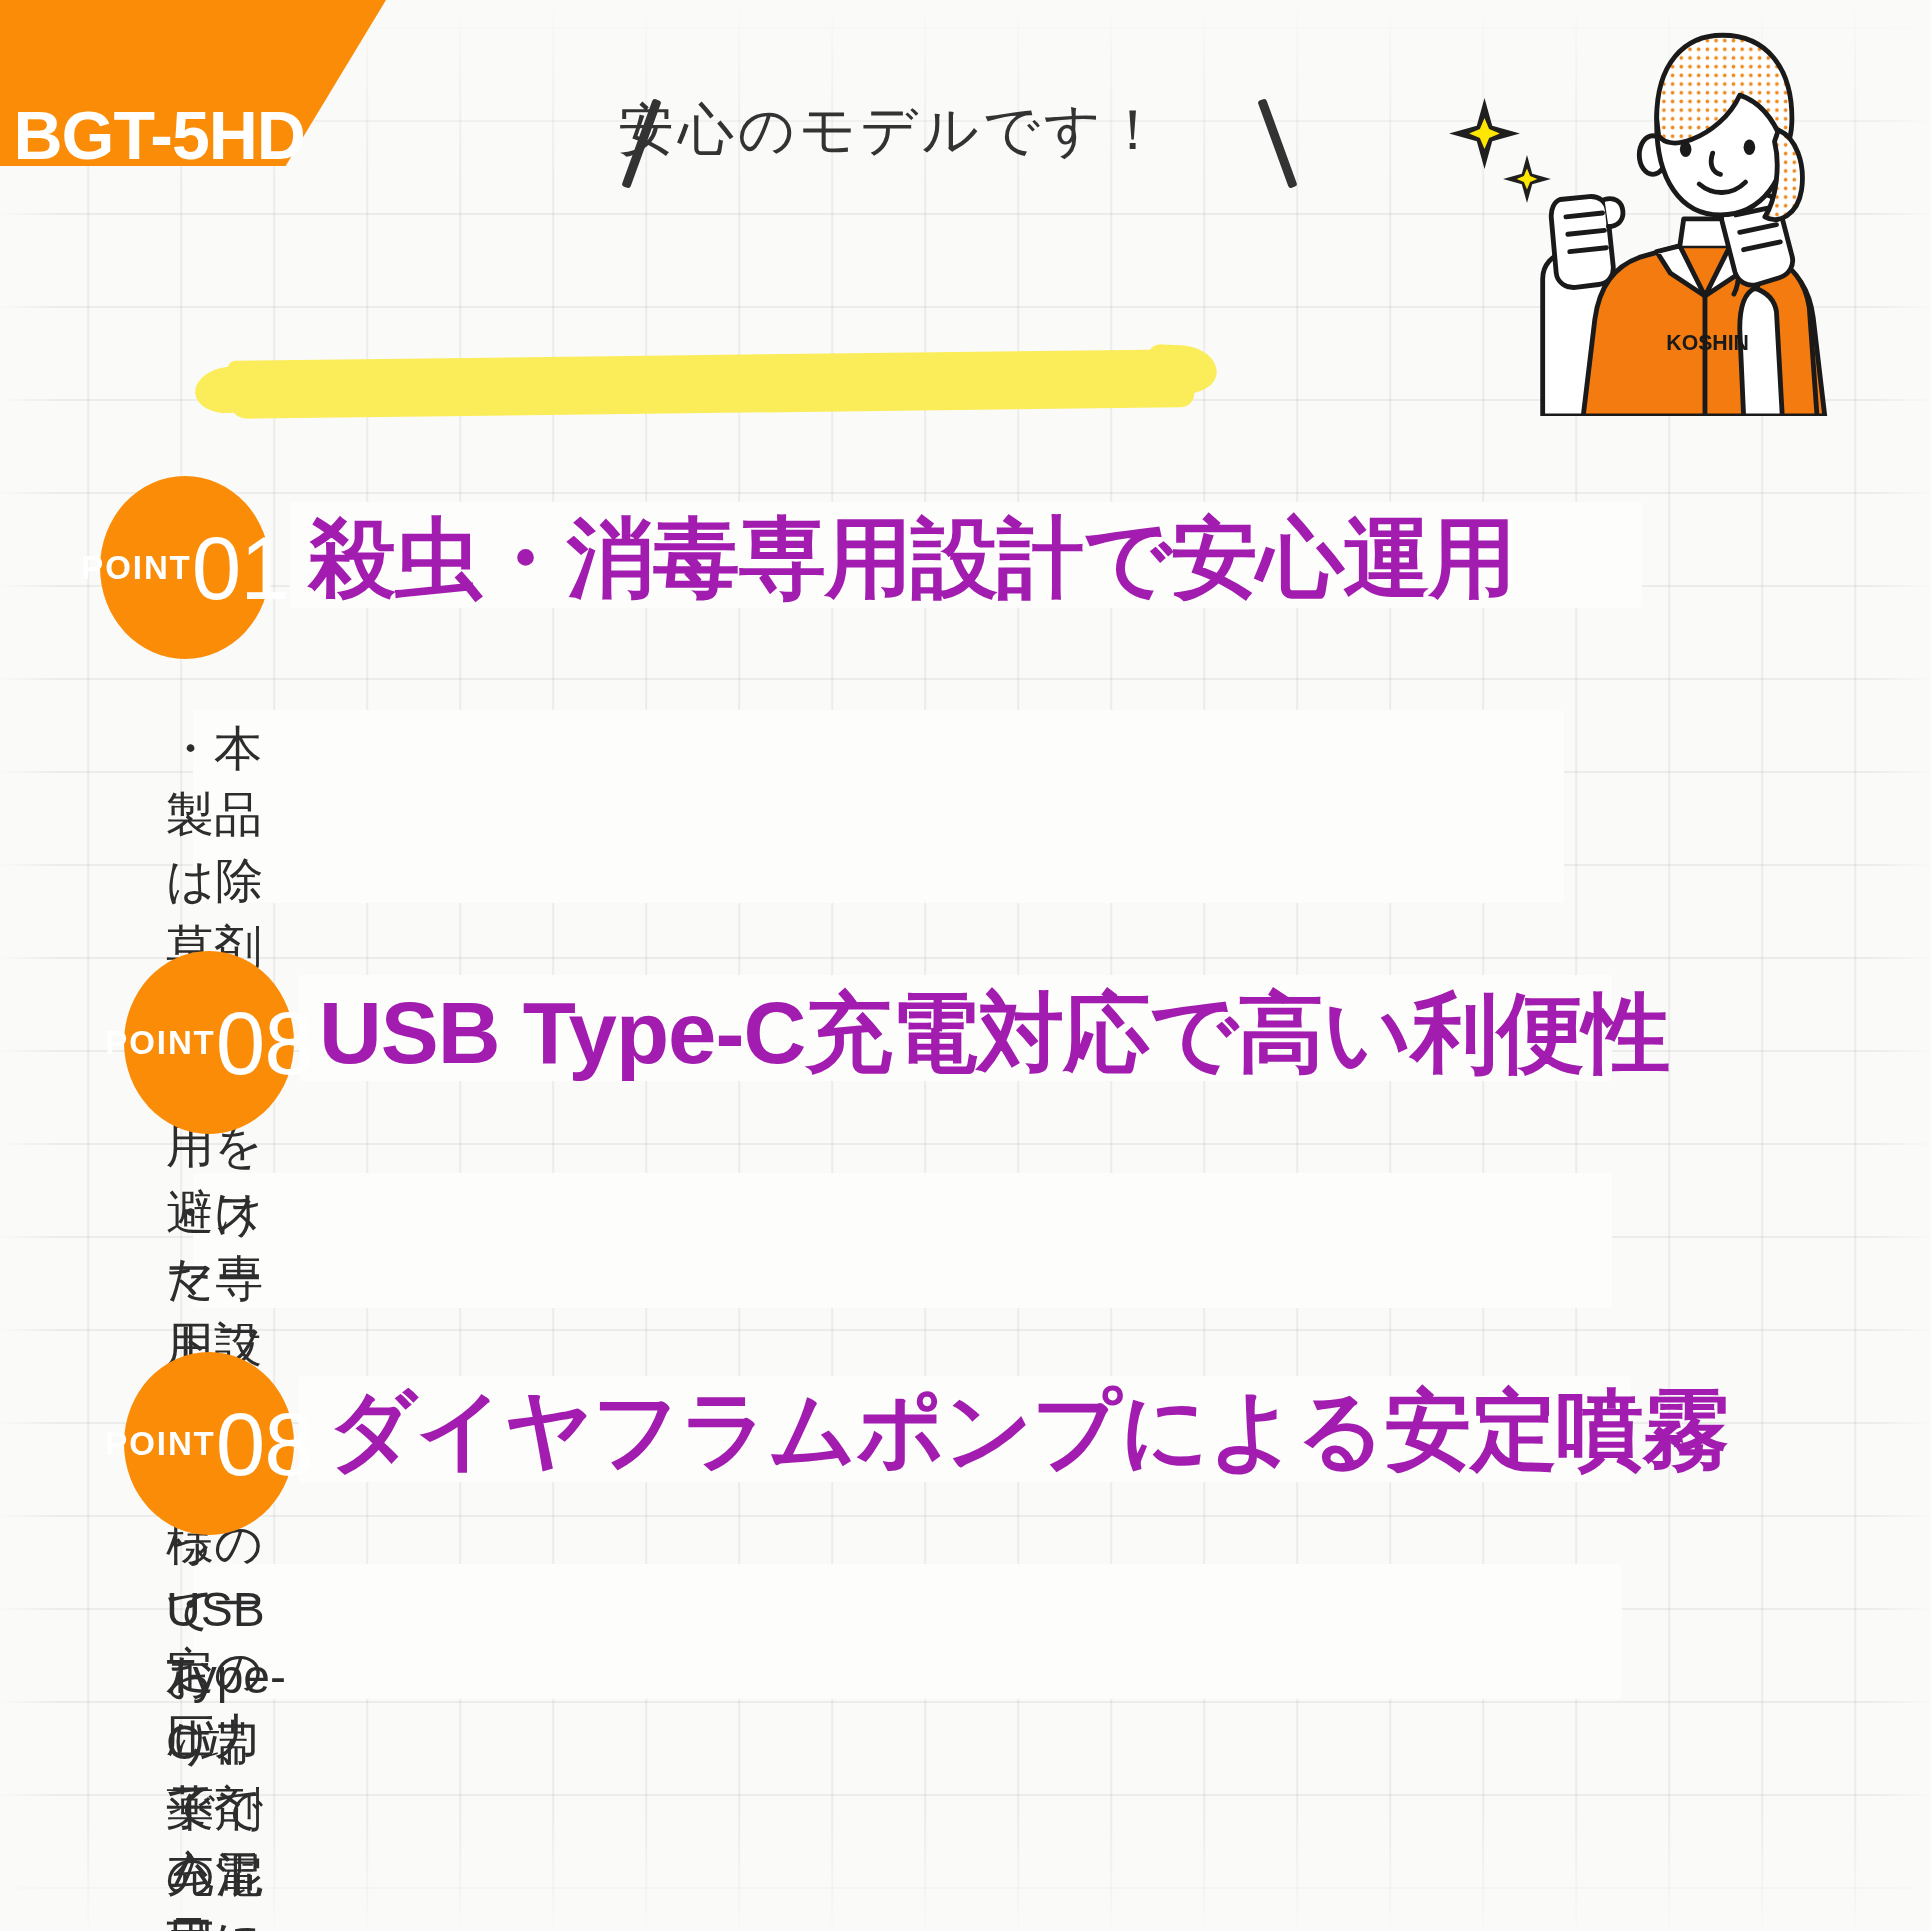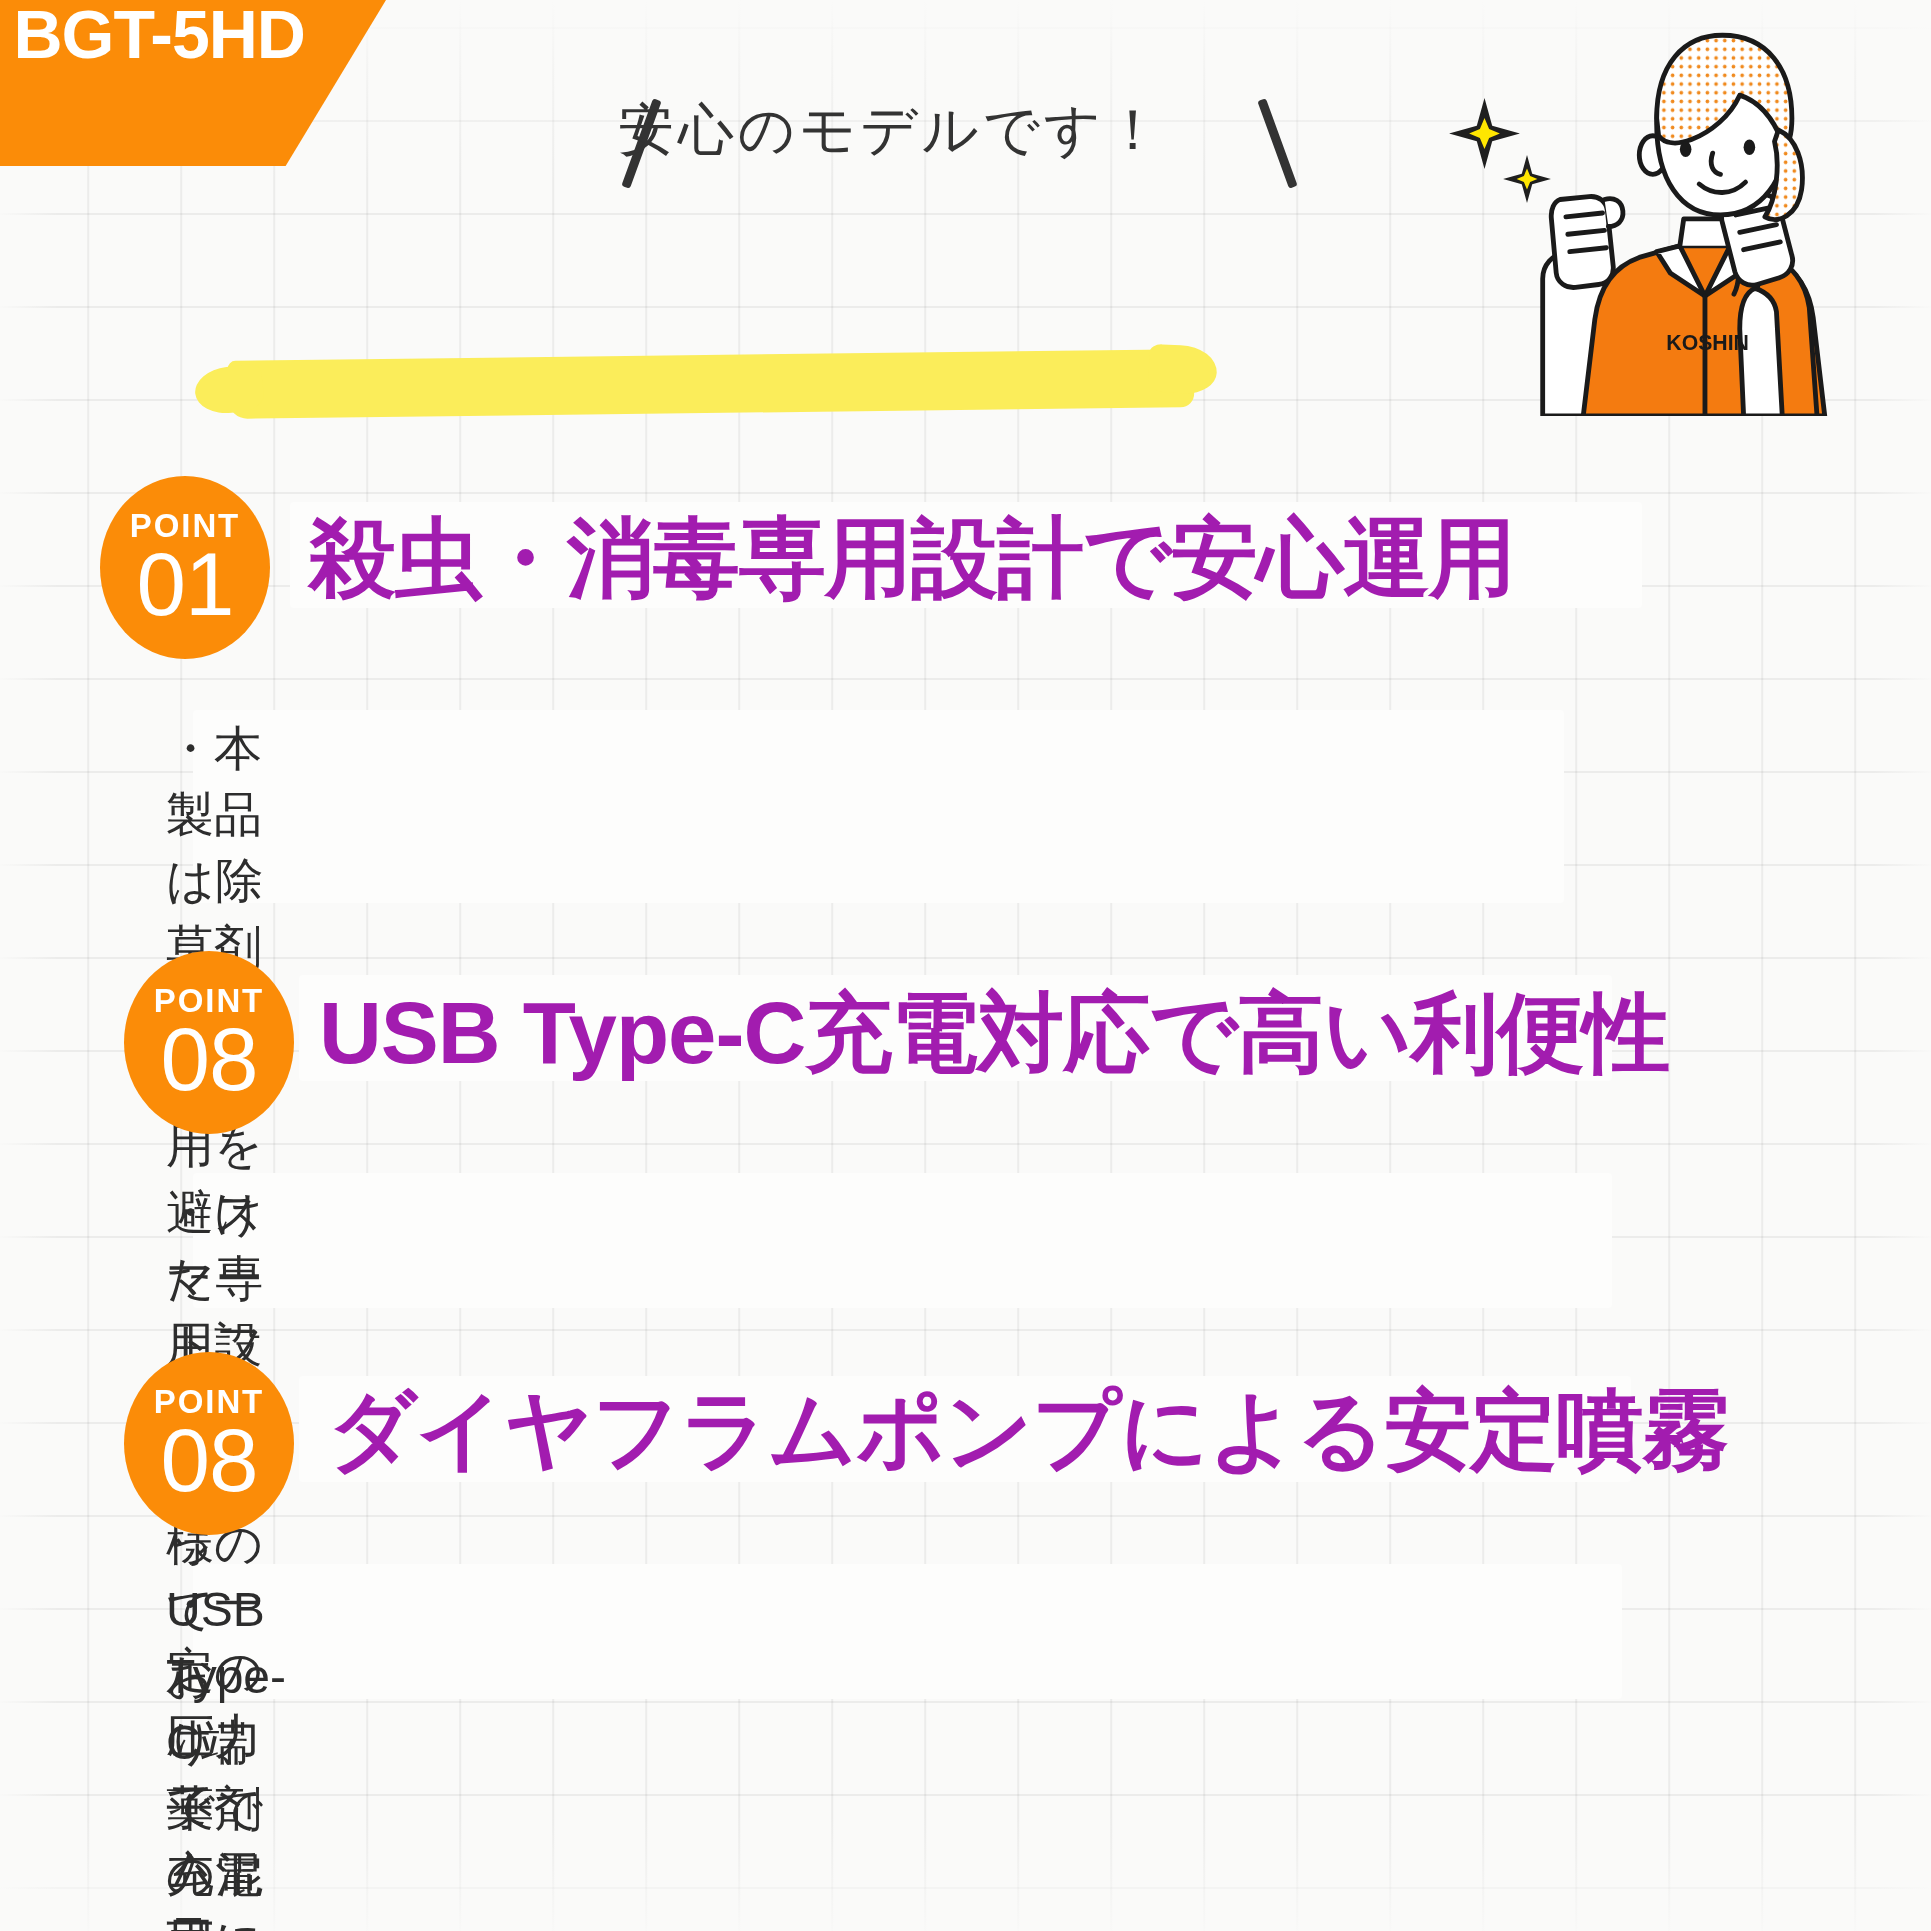--- a/index.html
+++ b/index.html
@@ -35,21 +35,21 @@
   
   .tag{
     position:absolute;left:0;top:0;width:386px;height:166px;
     background:#fb8c08;
     -webkit-clip-path:polygon(0 0,100% 0,74% 100%,0 100%);
     clip-path:polygon(0 0,100% 0,74% 100%,0 100%);
     z-index:8;
   }
   .tag-inner{
     position:absolute;left:0;top:0;width:386px;height:169px;z-index:9;
-    display:flex;align-items:flex-start;
+    display:flex;align-items:flex-end;
   }
   .tag-label{
     color:#ffffff;font-size:68px;font-weight:bold;letter-spacing:-1px;
     padding-left:13.5px;line-height:1;white-space:nowrap;
   }
 
   
   .kicker{
     position:absolute;left:618px;top:93px;z-index:7;
     font-size:56px;font-weight:500;letter-spacing:3.9px;color:#333;
@@ -77,21 +77,21 @@
     position:absolute;left:246px;top:198px;z-index:6;
     font-size:193px;line-height:1;font-weight:500;color:#333;
     letter-spacing:5.8px;white-space:nowrap;
   }
 
   
   .point{position:absolute;z-index:6;}
   .badge{
     position:absolute;width:170px;height:183px;border-radius:50%;
     background:#fb8c08;color:#fff;
-    display:flex;flex-direction:column;align-items:center;justify-content:center;
+    display:flex;flex-direction:row;align-items:center;justify-content:center;
   }
   .badge .bl{font-size:33px;font-weight:bold;letter-spacing:1.9px;line-height:1;}
   .badge .bn{font-size:89px;font-weight:500;line-height:0.92;margin-top:1.9px;letter-spacing:-1px;}
 
   .ptitle{
     position:absolute;font-size:87px;font-weight:bold;color:#a21caf;
     letter-spacing:-1px;line-height:1;white-space:nowrap;
   }
   .pbody{
     position:absolute;font-size:48px;line-height:1.38;color:#2d2d2d;

